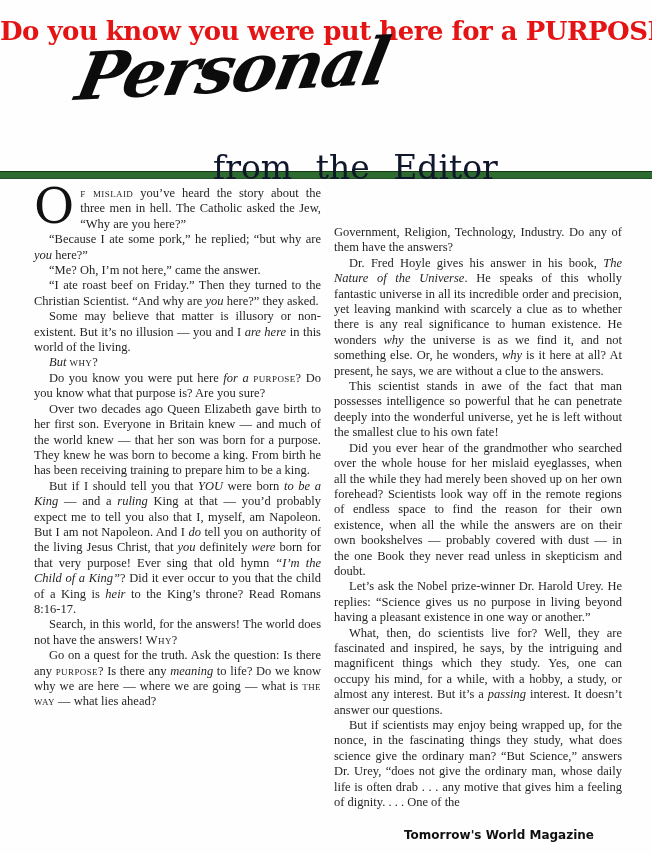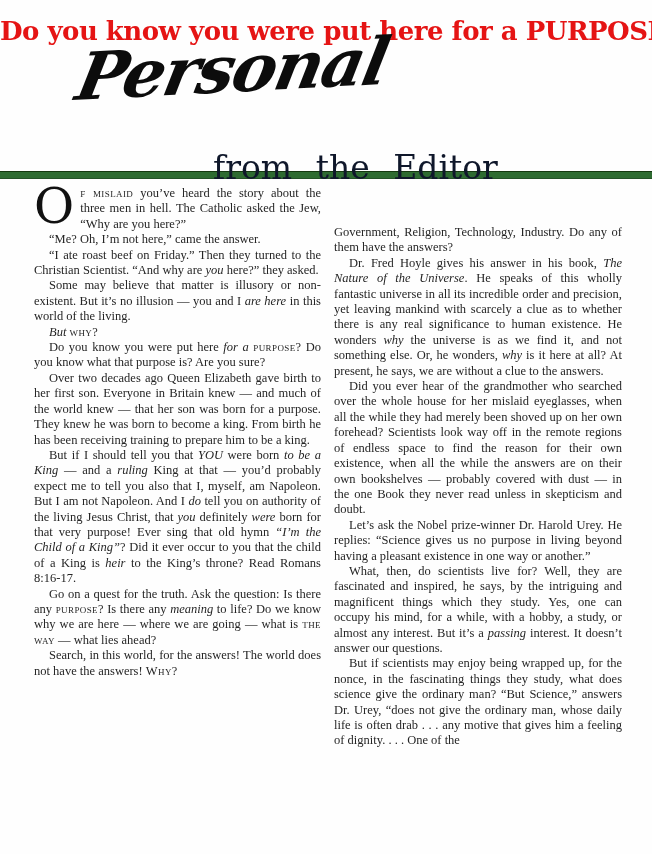--- a/index.html
+++ b/index.html
@@ -96,34 +96,37 @@
   <div class="masthead">
     <div class="masthead-script">Personal</div>
     <div class="masthead-subtitle">from the Editor</div>
   </div>
 
   <div class="greenbar" style="background: rgb(46, 107, 49);"></div>
 
   <div class="columns">
     <div class="col left" id="col-left">
         <p class="para"><span class="dropcap">O</span><span class="sc">f mislaid</span><span> you’ve heard the story about the three men in hell. The Catholic asked the Jew, “Why are you here?”</span></p>
+        <p class="para indent"><span>“Because I ate some pork,” he replied; “but why are </span><span class="it">you</span><span> here?”</span></p>
         <p class="para indent"><span>“Me? Oh, I’m not here,” came the answer.</span></p>
         <p class="para indent"><span>“I ate roast beef on Friday.” Then they turned to the Christian Scientist. “And why are </span><span class="it">you</span><span> here?” they asked.</span></p>
         <p class="para indent"><span>Some may believe that matter is illusory or non-existent. But it’s no illusion — you and I </span><span class="it">are here</span><span> in this world of the living.</span></p>
         <p class="para indent"><span class="it">But</span><span> </span><span class="sc">why?</span></p>
         <p class="para indent"><span>Do you know you were put here </span><span class="it">for a</span><span> </span><span class="sc">purpose</span><span>? Do you know what that purpose is? Are you sure?</span></p>
         <p class="para indent"><span>Over two decades ago Queen Elizabeth gave birth to her first son. Everyone in Britain knew — and much of the world knew — that her son was born for a purpose. They knew he was born to become a king. From birth he has been receiving training to prepare him to be a king.</span></p>
         <p class="para indent"><span>But if I should tell you that </span><span class="it">YOU</span><span> were born </span><span class="it">to be a King</span><span> — and a </span><span class="it">ruling</span><span> King at that — you’d probably expect me to tell you also that I, myself, am Napoleon. But I am not Napoleon. And I </span><span class="it">do</span><span> tell you on authority of the living Jesus Christ, that </span><span class="it">you</span><span> definitely </span><span class="it">were</span><span> born for that very purpose! Ever sing that old hymn </span><span class="it">“I’m the Child of a King”</span><span>? Did it ever occur to you that the child of a King is </span><span class="it">heir</span><span> to the King’s throne? Read Romans 8:16-17.</span></p>
+        <p class="para indent"><span>Search, in this world, for the answers! The world does not have the answers! </span><span class="sc">Why?</span></p>
         <p class="para indent"><span>Go on a quest for the truth. Ask the question: Is there any </span><span class="sc">purpose</span><span>? Is there any </span><span class="it">meaning</span><span> to life? Do we know why we are here — where we are going — what is </span><span class="sc">the way</span><span> — what lies ahead?</span></p>
-        <p class="para indent"><span>Search, in this world, for the answers! The world does not have the answers! </span><span class="sc">Why?</span></p>
       </div>
     <div class="col right" id="col-right">
         <p class="para"><span>Government, Religion, Technology, Industry. Do any of them have the answers?</span></p>
         <p class="para indent"><span>Dr. Fred Hoyle gives his answer in his book, </span><span class="it">The Nature of the Universe</span><span>. He speaks of this wholly fantastic universe in all its incredible order and precision, yet leaving mankind with scarcely a clue as to whether there is any real significance to human existence. He wonders </span><span class="it">why</span><span> the universe is as we find it, and not something else. Or, he wonders, </span><span class="it">why</span><span> is it here at all? At present, he says, we are without a clue to the answers.</span></p>
+        <p class="para indent"><span>This scientist stands in awe of the fact that man possesses intelligence so powerful that he can penetrate deeply into the wonderful universe, yet he is left without the smallest clue to his own fate!</span></p>
         <p class="para indent"><span>Did you ever hear of the grandmother who searched over the whole house for her mislaid eyeglasses, when all the while they had merely been shoved up on her own forehead? Scientists look way off in the remote regions of endless space to find the reason for their own existence, when all the while the answers are on their own bookshelves — probably covered with dust — in the one Book they never read unless in skepticism and doubt.</span></p>
         <p class="para indent"><span>Let’s ask the Nobel prize-winner Dr. Harold Urey. He replies: “Science gives us no purpose in living beyond having a pleasant existence in one way or another.”</span></p>
         <p class="para indent"><span>What, then, do scientists live for? Well, they are fascinated and inspired, he says, by the intriguing and magnificent things which they study. Yes, one can occupy his mind, for a while, with a hobby, a study, or almost any interest. But it’s a </span><span class="it">passing</span><span> interest. It doesn’t answer our questions.</span></p>
         <p class="para indent"><span>But if scientists may enjoy being wrapped up, for the nonce, in the fascinating things they study, what does science give the ordinary man? “But Science,” answers Dr. Urey, “does not give the ordinary man, whose daily life is often drab . . . any motive that gives him a feeling of dignity. . . . One of the</span></p>
       </div>
   </div>
 
+  <div class="footer">Tomorrow's World Magazine</div>
 
 </div>
 
 </body></html>

